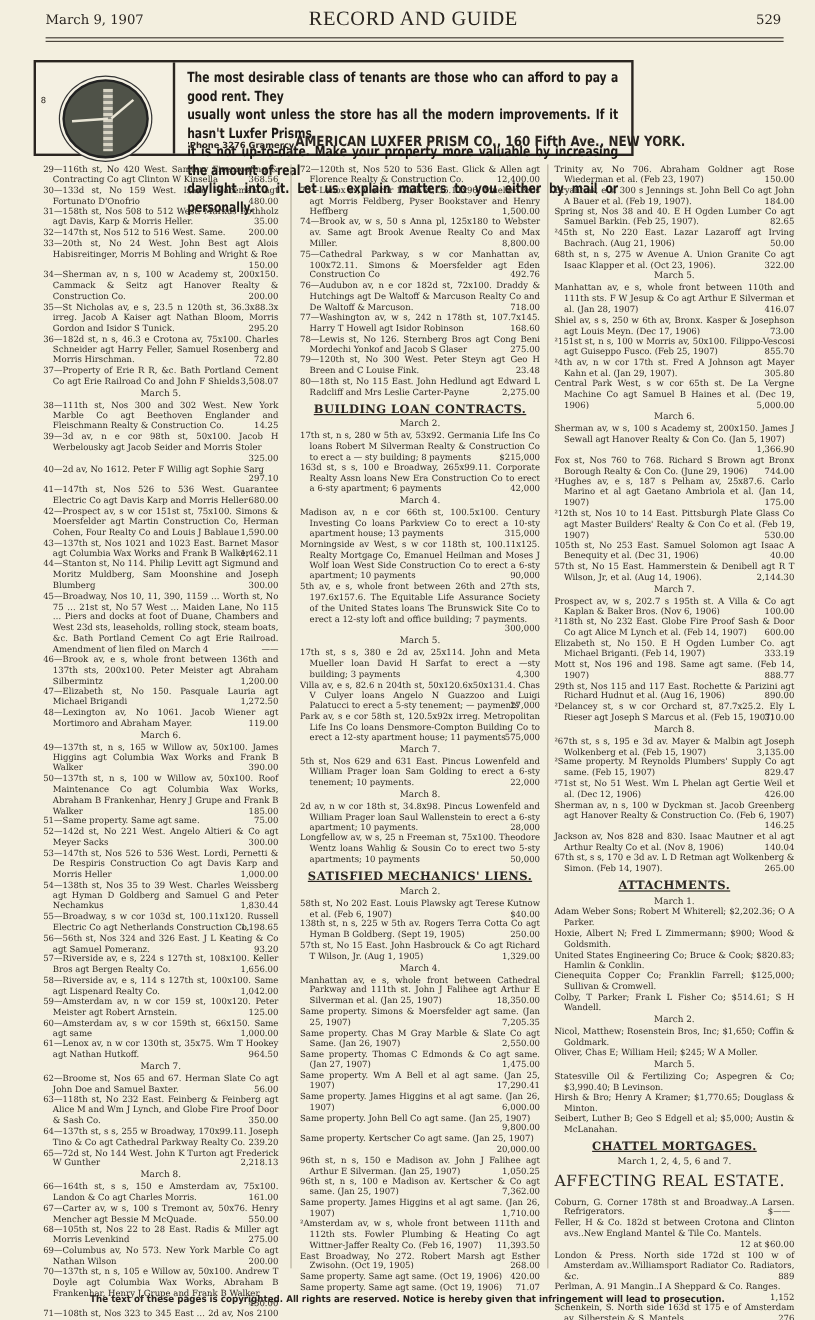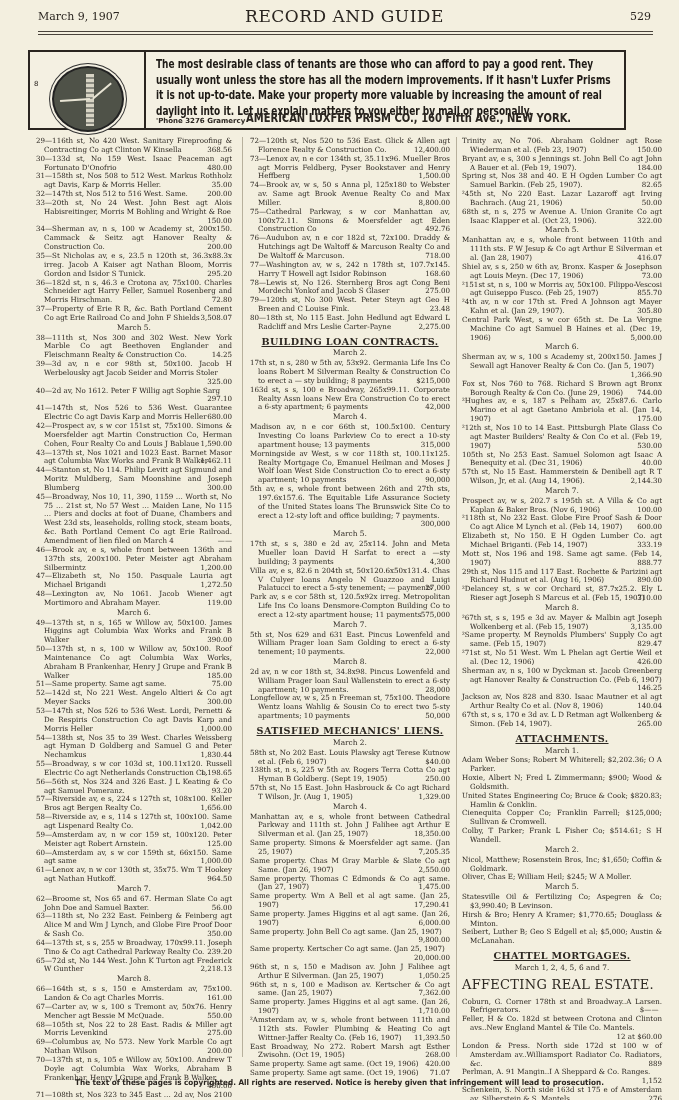--- a/index.html
+++ b/index.html
@@ -5,25 +5,25 @@
   html, body { margin:0; padding:0; }
   body {
     width:679px; height:1100px; overflow:hidden;
     background:#f3efdf;
     font-family:"DejaVu Serif", serif;
     color:#2a2520;
     position:relative;
   }
   .header { position:absolute; left:38px; right:28px; top:6px; height:26px; }
   .hdr-date { position:absolute; left:0; top:4px; font-size:11px; }
-  .hdr-title { position:absolute; left:0; right:0; top:0; text-align:center; font-size:17px; letter-spacing:0.5px; }
+  .hdr-title { position:absolute; left:0; right:0; top:0; text-align:center; font-size:17px; letter-spacing:0.5px;font-family:Liberation Serif, serif; }
   .hdr-page { position:absolute; right:0; top:4px; font-size:11px; }
   .hdr-rule { position:absolute; left:38px; right:26px; top:31px; border-top:1px solid #4a443c; border-bottom:1px solid #4a443c; height:2px; }
 
-  .ad { position:absolute; left:28px; top:50px; width:598px; height:80px; border:2px solid #2a2520; box-sizing:border-box; background:#f4f0e2; }
+  .ad { position:absolute; left:28px; top:50px; width:500px; height:80px; border:2px solid #2a2520; box-sizing:border-box; background:#f4f0e2; }
   .ad-logo-cell { position:absolute; left:0; top:0; width:114px; height:100%; border-right:2px solid #2a2520; }
   .ad-logo { position:absolute; left:22px; top:14px; width:68px; height:62px; border-radius:50%; background:#4f5248; border:2px solid #222; box-shadow:0 0 0 2px #f4f0e2, 0 0 0 3px #333; }
   .ad-logo .strip { position:absolute; left:32px; top:6px; width:8px; height:52px; background:repeating-linear-gradient(#d8d4c4 0 3px,#8a8a80 3px 5px); }
   .ad-logo .ray1 { position:absolute; left:6px; top:31px; width:30px; height:2px; background:#e8e4d4; transform:rotate(-4deg); }
   .ad-logo .ray2 { position:absolute; left:36px; top:22px; width:24px; height:2px; background:#e8e4d4; transform:rotate(-40deg); }
   .ad-text { position:absolute; left:126px; top:5px; right:10px; font-family:"DejaVu Sans Condensed","DejaVu Sans", sans-serif; font-size:11.6px; line-height:15.5px; text-align:justify; color:#1e1a16; }
   .ad-text .p { font-weight:bold; transform:scaleX(0.86); transform-origin:left top; width:116%; }
   .ad-foot { position:absolute; left:126px; right:10px; bottom:3px; height:14px; }
   .ad-phone { position:absolute; left:0; bottom:0; font-family:"DejaVu Sans", sans-serif; font-size:7px; font-weight:bold; }
   .ad-phone-8 { position:absolute; left:34px; top:80px; font-size:7px; font-family:"DejaVu Sans", sans-serif; }

